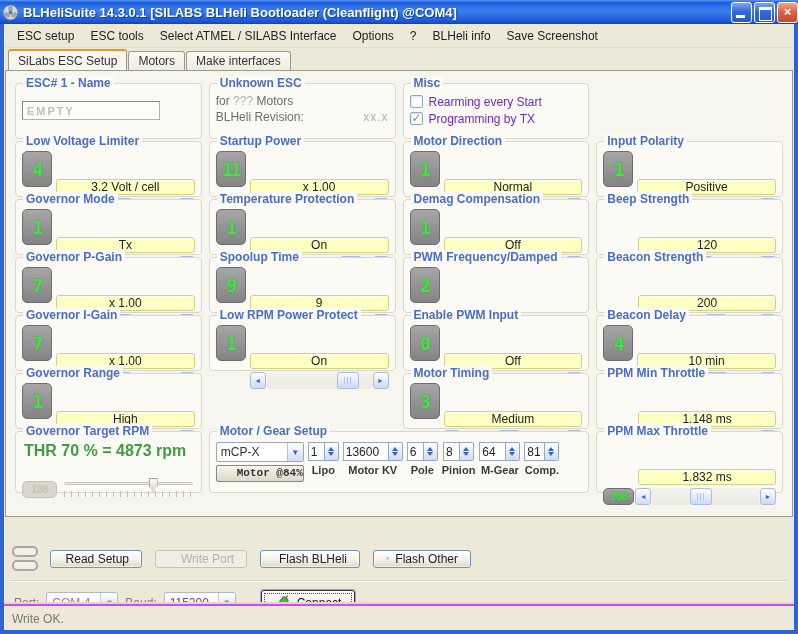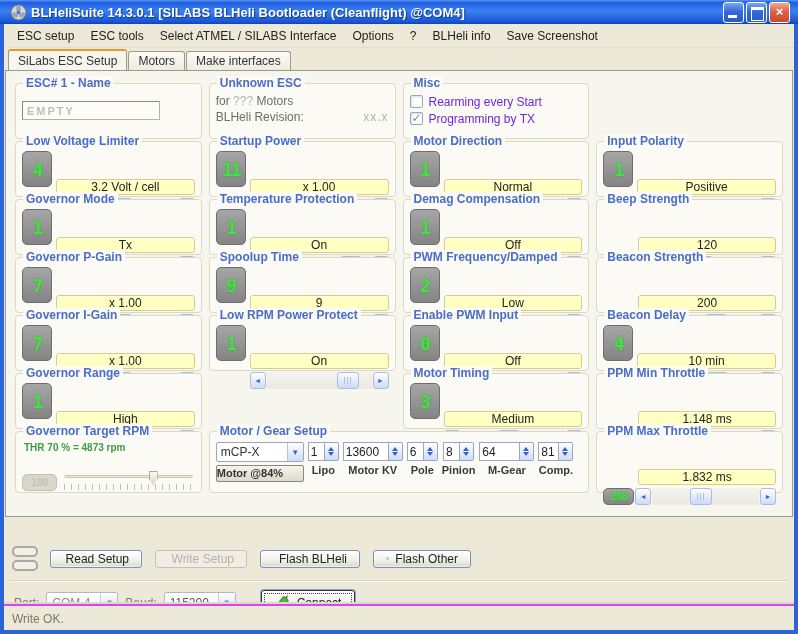--- a/index.html
+++ b/index.html
@@ -1,21 +1,21 @@
 <!DOCTYPE html>
 <html><head>
 <meta charset="utf-8">
 <style>
   * { margin:0; padding:0; box-sizing:border-box; }
   html,body { width:798px; height:634px; font-family:"Liberation Sans","DejaVu Sans",sans-serif; background:#fff; overflow:hidden; }
   .window { position:relative; width:798px; height:634px; background:#2a64d8; }
   
   .titlebar { position:absolute; top:0; left:0; right:0; height:24px;
     background:linear-gradient(180deg,#5a96f0 0%,#1e5ee0 10%,#3a80f0 45%,#1b56d6 90%,#0c43b8 100%);
-    display:flex; align-items:center; padding:0 8px; }
+    display:flex; align-items:center; padding:0 0; }
   .titlebar .app-ico { width:17px; height:17px; margin:0 4px 0 2px; }
   .titlebar .title { color:#fff; font-weight:bold; font-size:13px; text-shadow:1px 1px 1px #0a3a9a; white-space:nowrap; overflow:hidden; flex:1; }
   .winbtns { display:flex; gap:2px; }
   .wbtn { width:21px; height:21px; border:1px solid #fff; border-radius:3px;
     background:linear-gradient(#7aa6f4,#3668da 45%,#2a58c8); position:relative; }
   .wbtn.close { background:linear-gradient(#f2a890,#dd6348 45%,#c84830); color:#fff; font-weight:bold; font-size:13px; text-align:center; line-height:18px; }
   .wbtn.min::after { content:""; position:absolute; left:4px; bottom:4px; width:9px; height:3px; background:#fff; }
   .wbtn.max::after { content:""; position:absolute; left:4px; top:4px; width:11px; height:10px; border:1px solid #fff; border-top-width:3px; }
   
   .chrome { position:absolute; left:4px; right:4px; top:24px; bottom:4px; background:#ece9d8; overflow:hidden; }
@@ -48,38 +48,38 @@
   
   .edit { margin-top:8px; width:138px; height:19px; border:1px solid #b5b2a5; border-top-color:#8a887c; border-left-color:#8a887c; background:#fdfcf6; color:#c2bfb2; font-weight:bold; letter-spacing:2px; font-size:11px; padding:3px 4px; }
   .uline { font-size:12px; line-height:16px; color:#6e6e66; white-space:nowrap; }
   .dim { color:#b5b2a8; }
   .rev { display:flex; }
   .rev .rv { margin-left:auto; color:#b5b2a8; letter-spacing:1px; }
   .cbrow { display:flex; align-items:center; gap:6px; font-size:12px; color:#6d28d9; height:17px; }
   .cb { width:13px; height:13px; background:#fff; border:1px solid #90a8c0; box-shadow:inset 1px 1px 2px #d8e0ea; position:relative; border-radius:2px; }
   .cb.on::after { content:"\2713"; position:absolute; left:1px; top:-2px; font-size:12px; font-weight:bold; color:#6f9a6f; }
   
-  .readout { font-size:10px; font-weight:bold; color:#3f9b44; white-space:nowrap; margin:1px 0 18px 2px; }
+  .readout { font-size:16px; font-weight:bold; color:#3f9b44; white-space:nowrap; margin:1px 0 18px 2px; }
   .tgt-row { display:flex; gap:5px; align-items:center; }
   .slider { flex:1; position:relative; height:22px; }
   .sl-line { position:absolute; top:4px; left:2px; right:2px; height:3px; background:#eceade; border:1px solid #c8c5ba; border-radius:2px; }
   .sl-ticks { position:absolute; top:13px; left:2px; right:2px; height:6px; background:repeating-linear-gradient(90deg,#c2bfb2 0 1px,transparent 1px 7px); }
   .sl-thumb { position:absolute; top:0; width:9px; height:14px; background:linear-gradient(#fbfaf4,#d8d5c8); border:1px solid #a8a59a; clip-path:polygon(0 0,100% 0,100% 58%,50% 100%,0 58%); }
   
   .mg-body { display:flex; gap:4px; align-items:flex-start; margin-top:1px; }
   .mg-stack { display:flex; flex-direction:column; gap:3px; align-items:center; }
   .combo { width:88px; height:20px; border:1px solid #9ba8bc; background:#fff; display:flex; align-items:center; padding-left:4px; font-size:12px; color:#333; border-radius:2px; }
   .combo .arrow { margin-left:auto; width:16px; align-self:stretch; background:linear-gradient(#fff,#cfdcf5); border-left:1px solid #b8c4d8; display:flex; align-items:center; justify-content:center; color:#3a62c4; font-size:8px; border-radius:0 2px 2px 0; }
   .fieldrow { display:flex; }
   .numfield { height:19px; border:1px solid #9ba8bc; background:#fff; font-size:12px; color:#222; padding:2px 2px; }
   .spin { width:14px; height:19px; position:relative; border:1px solid #93a8c8; border-left:none; border-radius:0 2px 2px 0; background:linear-gradient(#fff,#cfdcf5); }
   .spin::before { content:""; position:absolute; top:4px; left:3px; border:3px solid transparent; border-bottom:4px solid #3a62c4; border-top:none; }
   .spin::after  { content:""; position:absolute; bottom:4px; left:3px; border:3px solid transparent; border-top:4px solid #3a62c4; border-bottom:none; }
   .mg-label { font-size:11px; font-weight:bold; color:#3a3a36; white-space:nowrap; }
-  .motor-btn { width:88px; height:17px; border:1px solid #8a887a; border-radius:2px; background:linear-gradient(#f6f4ec,#dcd9ca); color:#333; font-weight:bold; font-size:11px; text-align:left; line-height:15px; }
+  .motor-btn { width:88px; height:17px; border:1px solid #8a887a; border-radius:2px; background:linear-gradient(#f6f4ec,#dcd9ca); color:#333; font-weight:bold; font-size:11px; text-align:right; line-height:15px;font-family:Liberation Mono, monospace; }
   
   .band { position:absolute; left:0; right:0; top:494px; bottom:26px; background:#ece9d8; }
   .btn-row { position:absolute; top:25px; left:8px; display:flex; align-items:center; }
   .stack-ico { margin-right:12px; }
   .stack-ico div { width:26px; height:11px; border:2px solid #a8a8a8; border-radius:5px; margin:3px 0; background:#f2f0e6; }
   .xpbtn { height:18px; border:1px solid #7a90b8; border-radius:3px; background:linear-gradient(#ffffff,#f2f1ea 55%,#dcd9cc); box-shadow:inset 0 0 0 1px rgba(255,255,255,.55); color:#222; font-size:12px; display:inline-flex; align-items:center; justify-content:flex-end; gap:6px; padding:0 12px; white-space:nowrap; }
   .xpbtn.dis { color:#b6b2a2; border-color:#c6c2b2; background:#f0eee4; box-shadow:none; }
   .gap13 { margin-right:13px; }
   .sep { position:absolute; top:62px; left:6px; right:6px; height:2px; border-top:1px solid #d6d2c2; border-bottom:1px solid #fbfaf4; }
   .port-row { position:absolute; top:72px; left:10px; display:flex; align-items:center; gap:7px; font-size:12px; }
@@ -326,30 +326,20 @@
                 <span class="sb-btn">►</span>
               </div>
             </div>
           </div>
         </div>
 
         <div class="group" style="grid-area:4/3">
           <span class="gtitle">PWM Frequency/Damped</span>
           <div class="g-body">
             <div class="led sq">2</div>
-            <div class="ctl">
-              <div class="val">Low</div>
-              <div class="sbar">
-                <span class="sb-btn">◄</span>
-                <span class="sb-track">
-                    <span class="sb-thumb" style="left: calc(40% - 8.8px);"></span>
-                  </span>
-                <span class="sb-btn">►</span>
-              </div>
-            </div>
           </div>
         </div>
 
         <div class="group" style="grid-area:4/4">
           <span class="gtitle">Beacon Strength</span>
           <div class="g-body">
             <div class="ctl">
               <div class="val wide-val">200</div>
               <div class="sbar">
                 <span class="led wd">200</span>
@@ -528,21 +518,21 @@
             </div>
             <div class="mg-stack">
               <div class="fieldrow">
                 <span class="numfield" style="width:17px">8</span>
                 <span class="spin"></span>
               </div>
               <span class="mg-label">Pinion</span>
             </div>
             <div class="mg-stack">
               <div class="fieldrow">
-                <span class="numfield" style="width:41px">64</span>
+                <span class="numfield" style="width:27px">64</span>
                 <span class="spin"></span>
               </div>
               <span class="mg-label">M-Gear</span>
             </div>
             <div class="mg-stack">
               <div class="fieldrow">
                 <span class="numfield" style="width:21px">81</span>
                 <span class="spin"></span>
               </div>
               <span class="mg-label">Comp.</span>
@@ -583,21 +573,21 @@
                   <stop offset="0%" stop-color="#8ab8ff"></stop>
                   <stop offset="100%" stop-color="#1a54c8"></stop>
                 </radialGradient>
               </defs>
             <circle cx="7.5" cy="7.5" r="7" fill="url(#rg1)"></circle>
             <path d="M4 7.5 H9 M7 5 L9.8 7.5 L7 10" stroke="#fff" stroke-width="1.4" fill="none"></path>
           </svg>
           <span>Read Setup</span>
         </button>
         <button class="xpbtn dis gap13" style="width:92px">
-          <span>Write Setup</span>
+          <span>Write Port</span>
         </button>
         <button class="xpbtn gap13" style="width:100px">
           <svg width="15" height="15" viewBox="0 0 15 15">
             <rect x="1.5" y="3.5" width="9" height="9" rx="1.5" fill="#dde4ee" stroke="#8898b8"></rect>
             <path d="M4.5 12 L12 4.5 M12 4.5 v4.2 M12 4.5 h-4.2" stroke="#3f9f3f" stroke-width="1.8" fill="none"></path>
           </svg>
           <span>Flash BLHeli</span>
         </button>
         <button class="xpbtn" style="width:98px">
           <svg width="15" height="15" viewBox="0 0 15 15">

